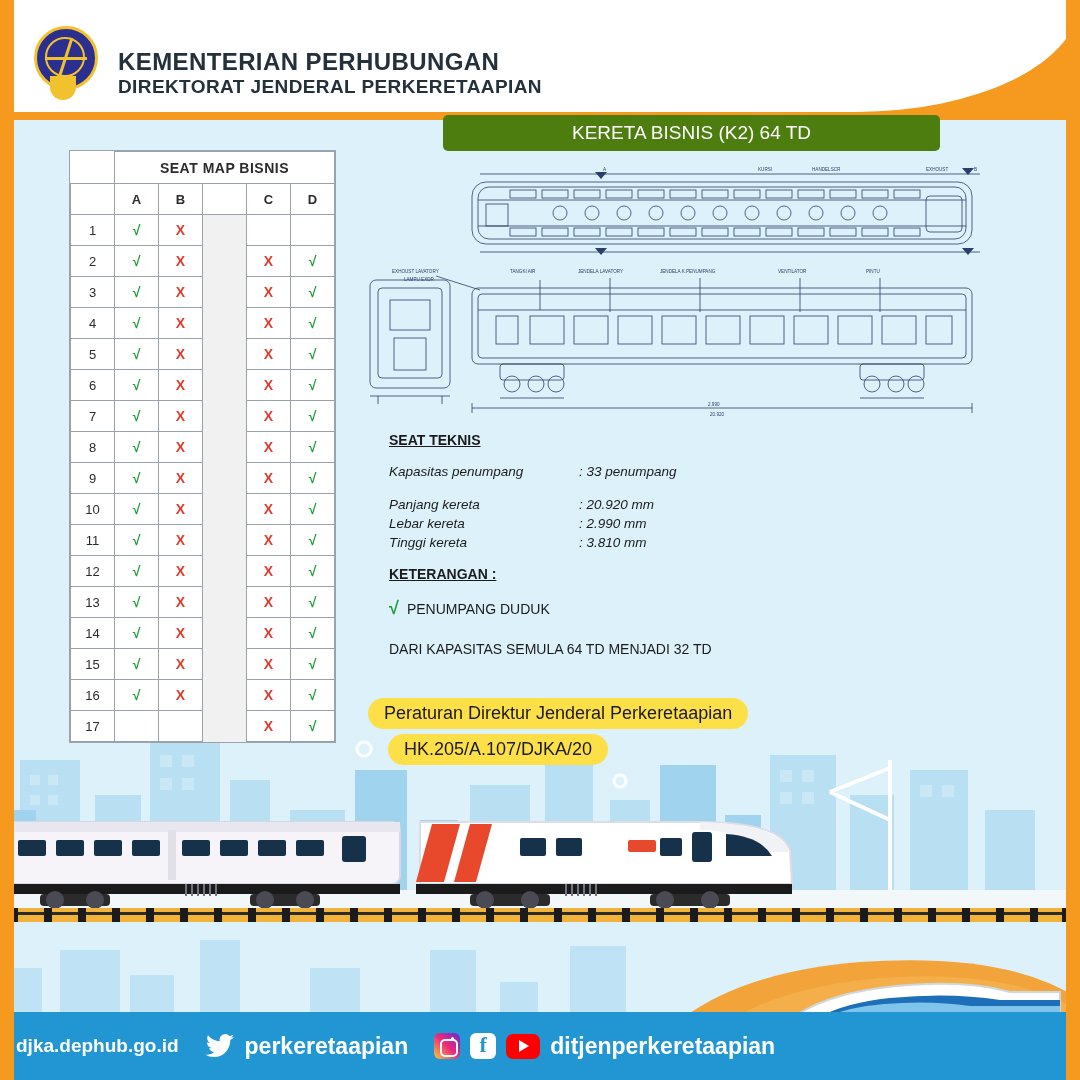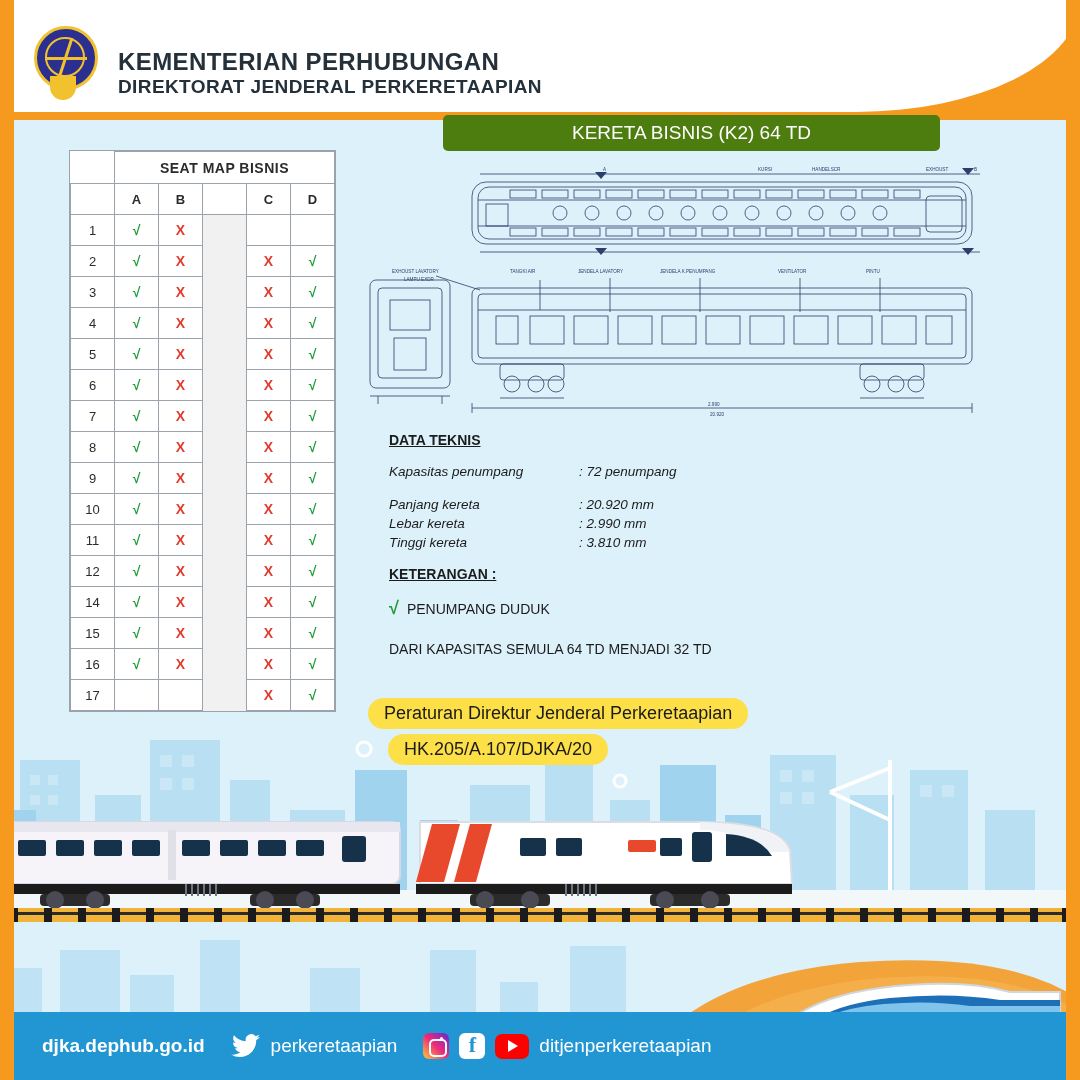--- a/index.html
+++ b/index.html
@@ -148,24 +148,24 @@
   .peraturan .p2 { margin-top: 5px; margin-left: 20px; }
 
   
   .scene { position: absolute; left: 0; top: 700px; width: 1080px; height: 380px; z-index: 5; }
   .scene svg { width: 100%; height: 100%; display: block; }
 
   
   .footer {
     position: absolute; left: 0; bottom: 0; width: 1080px; height: 68px;
     background: #2196d3; z-index: 25;
-    display: flex; align-items: center; padding-left: 42px; gap: 10px;
+    display: flex; align-items: center; padding-left: 16px; gap: 10px;
   }
   .footer .site { color: #ffffff; font-size: 19px; font-weight: bold; }
-  .footer .handle { color: #ffffff; font-size: 19px; font-weight: normal; }
+  .footer .handle { color: #ffffff; font-size: 23px; font-weight: bold; }
   .icon-sq {
     width: 26px; height: 26px; border-radius: 6px; display: inline-block;
     position: relative;
   }
   .ic-twitter { width: 30px; height: 26px; }
   .ic-ig { background: linear-gradient(45deg,#f9ce34,#ee2a7b,#6228d7); }
   .ic-ig::before {
     content:""; position:absolute; left:6px; top:6px; width:14px; height:14px;
     border:2px solid #fff; border-radius:5px;
   }
@@ -498,20 +498,28 @@
           </tr>
           <tr>
             <td class="rownum">12</td>
             <td><span class="ok">√</span></td>
             <td><span class="no">X</span></td>
             <td class="gap"></td>
             <td><span class="no">X</span></td>
             <td><span class="ok">√</span></td>
           </tr>
           <tr>
+            <td class="rownum">13</td>
+            <td><span class="ok">√</span></td>
+            <td><span class="no">X</span></td>
+            <td class="gap"></td>
+            <td><span class="no">X</span></td>
+            <td><span class="ok">√</span></td>
+          </tr>
+          <tr>
             <td class="rownum">14</td>
             <td><span class="ok">√</span></td>
             <td><span class="no">X</span></td>
             <td class="gap"></td>
             <td><span class="no">X</span></td>
             <td><span class="ok">√</span></td>
           </tr>
           <tr>
             <td class="rownum">15</td>
             <td><span class="ok">√</span></td>
@@ -663,25 +671,25 @@
       <g fill="#2a3f6b">
         <polygon points="235,12 247,12 241,19"></polygon>
         <polygon points="602,8 614,8 608,15"></polygon>
         <polygon points="235,88 247,88 241,95"></polygon>
         <polygon points="602,88 614,88 608,95"></polygon>
       </g>
     </svg>
   </div>
 
   <div class="data-teknis">
-    <div class="head">DATA TEKNIS</div>
+    <div class="head">SEAT TEKNIS</div>
     <div id="data-rows">
         <div class="row">
           <div class="lab">Kapasitas penumpang</div>
-          <div class="val">: 72 penumpang</div>
+          <div class="val">: 33 penumpang</div>
         </div>
         <div class="spacer"></div>
         <div class="row">
           <div class="lab">Panjang kereta</div>
           <div class="val">: 20.920 mm</div>
         </div>
         <div class="row">
           <div class="lab">Lebar kereta</div>
           <div class="val">: 2.990 mm</div>
         </div>

